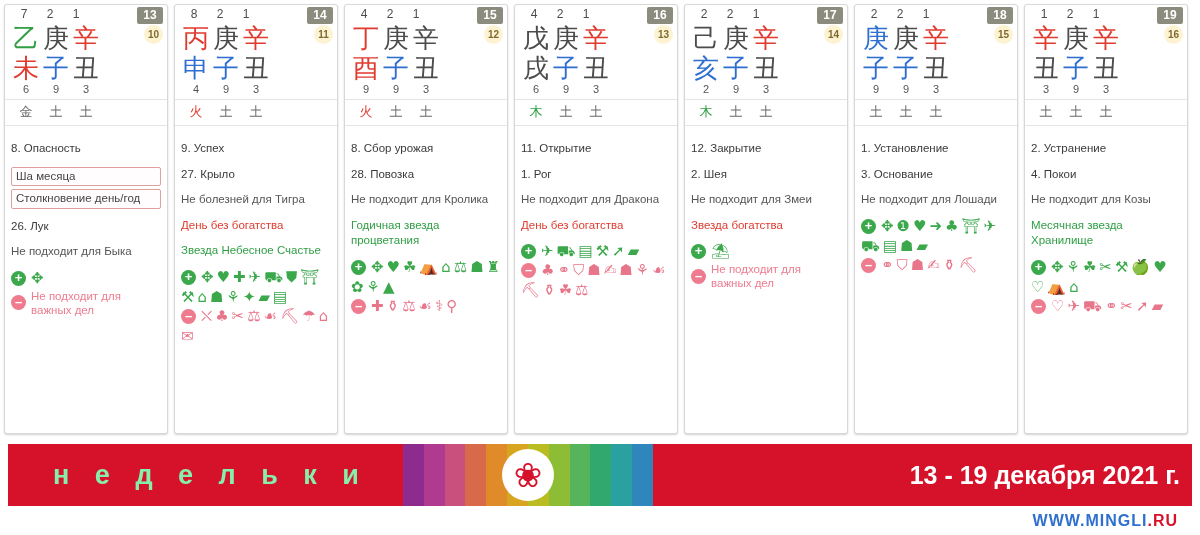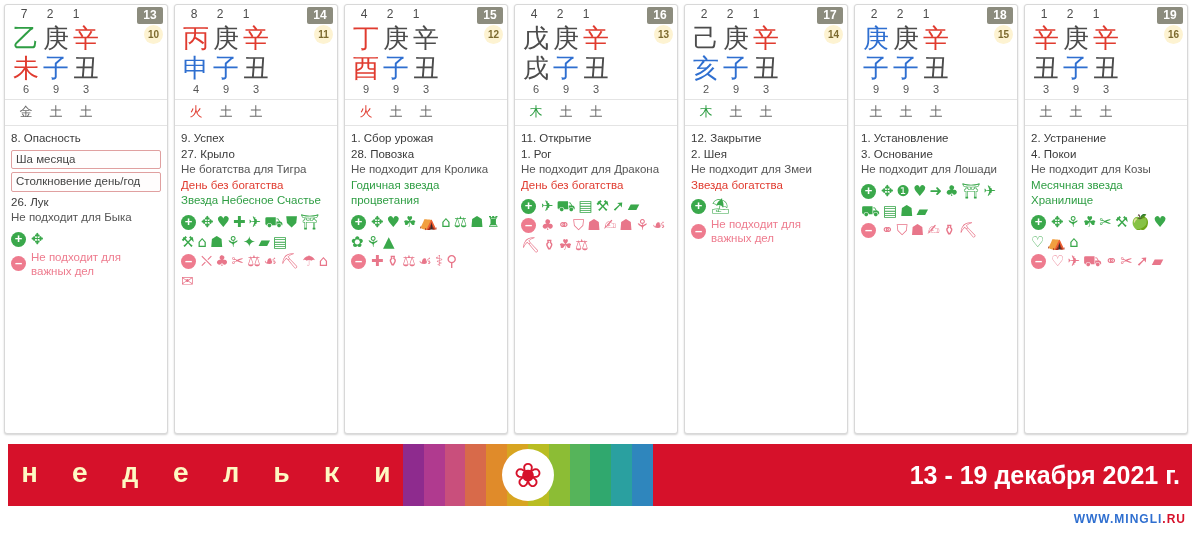--- a/index.html
+++ b/index.html
@@ -117,21 +117,21 @@
   .e-red { color: #e03b2f; }
   .e-gray { color: #6b6b6b; }
   .e-green { color: #2f9e44; }
 
   .body {
     padding: 5px 6px 6px 6px;
     font-size: 11.5px;
     color: #3a3a3a;
     line-height: 1.35;
   }
-  .line { margin: 0 0; }
+  .line { margin: 10px 0; }
   .line-gray { color: #555555; }
   .line-green { color: #2f9e44; }
   .line-red { color: #e03b2f; }
   .boxline {
     border: 1px solid #e0a0a0;
     border-radius: 2px;
     padding: 1px 4px;
     margin: 3px 0;
     font-size: 11.5px;
     color: #444;
@@ -181,26 +181,25 @@
     display: flex;
     align-items: stretch;
     overflow: hidden;
   }
   .banner-left {
     background: #d6112a;
     flex: 0 0 395px;
     display: flex;
     align-items: center;
     justify-content: center;
-    color: #fef9c3;
+    color: #86efac;
     font-size: 27px;
     font-weight: bold;
     letter-spacing: 9px;
     padding-left: 10px;
-    font-family: Liberation Mono, monospace;
   }
   .banner-mid {
     flex: 0 0 250px;
     position: relative;
     background: #ffffff;
     display: flex;
     align-items: center;
     justify-content: center;
   }
   .stripes { position: absolute; inset: 0; display: flex; }
@@ -223,23 +222,23 @@
     align-items: center;
     justify-content: flex-end;
     padding-right: 12px;
     color: #ffffff;
     font-size: 25px;
     font-weight: bold;
   }
 
   #site {
     position: absolute;
-    right: 14px;
+    right: 22px;
     top: 512px;
-    font-size: 12px;
+    font-size: 16px;
     letter-spacing: 1px;
     color: #2f6fd0;
     font-weight: bold;
   }
   #site .dom { color: #d6112a; }
 </style>
 </head>
 <body>
 
 <div id="sheet">
@@ -315,21 +314,21 @@
           <div class="n">3</div>
         </div>
         <div class="elements">
           <div class="e e-red">火</div>
           <div class="e e-gray">土</div>
           <div class="e e-gray">土</div>
         </div>
         <div class="body">
           <div class="line">9. Успех</div>
           <div class="line">27. Крыло</div>
-          <div class="line line-gray">Не богатства для Тигра</div>
+          <div class="line line-gray">Не болезней для Тигра</div>
           <div class="line line-red">День без богатства</div>
           <div class="line line-green">Звезда Небесное Счастье</div>
           <div class="icons">
             <div class="iconline">
               <span class="signbadge plus">+</span>
               <span class="ico ico-green">✥</span>
               <span class="ico ico-green">♥</span>
               <span class="ico ico-green">✚</span>
               <span class="ico ico-green">✈</span>
               <span class="ico ico-green">⛟</span>
@@ -380,21 +379,21 @@
           <div class="n">9</div>
           <div class="n">9</div>
           <div class="n">3</div>
         </div>
         <div class="elements">
           <div class="e e-red">火</div>
           <div class="e e-gray">土</div>
           <div class="e e-gray">土</div>
         </div>
         <div class="body">
-          <div class="line">1. Сбор урожая</div>
+          <div class="line">8. Сбор урожая</div>
           <div class="line">28. Повозка</div>
           <div class="line line-gray">Не подходит для Кролика</div>
           <div class="line line-green">Годичная звезда процветания</div>
           <div class="icons">
             <div class="iconline">
               <span class="signbadge plus">+</span>
               <span class="ico ico-green">✥</span>
               <span class="ico ico-green">♥</span>
               <span class="ico ico-green">☘</span>
               <span class="ico ico-green">⛺</span>

